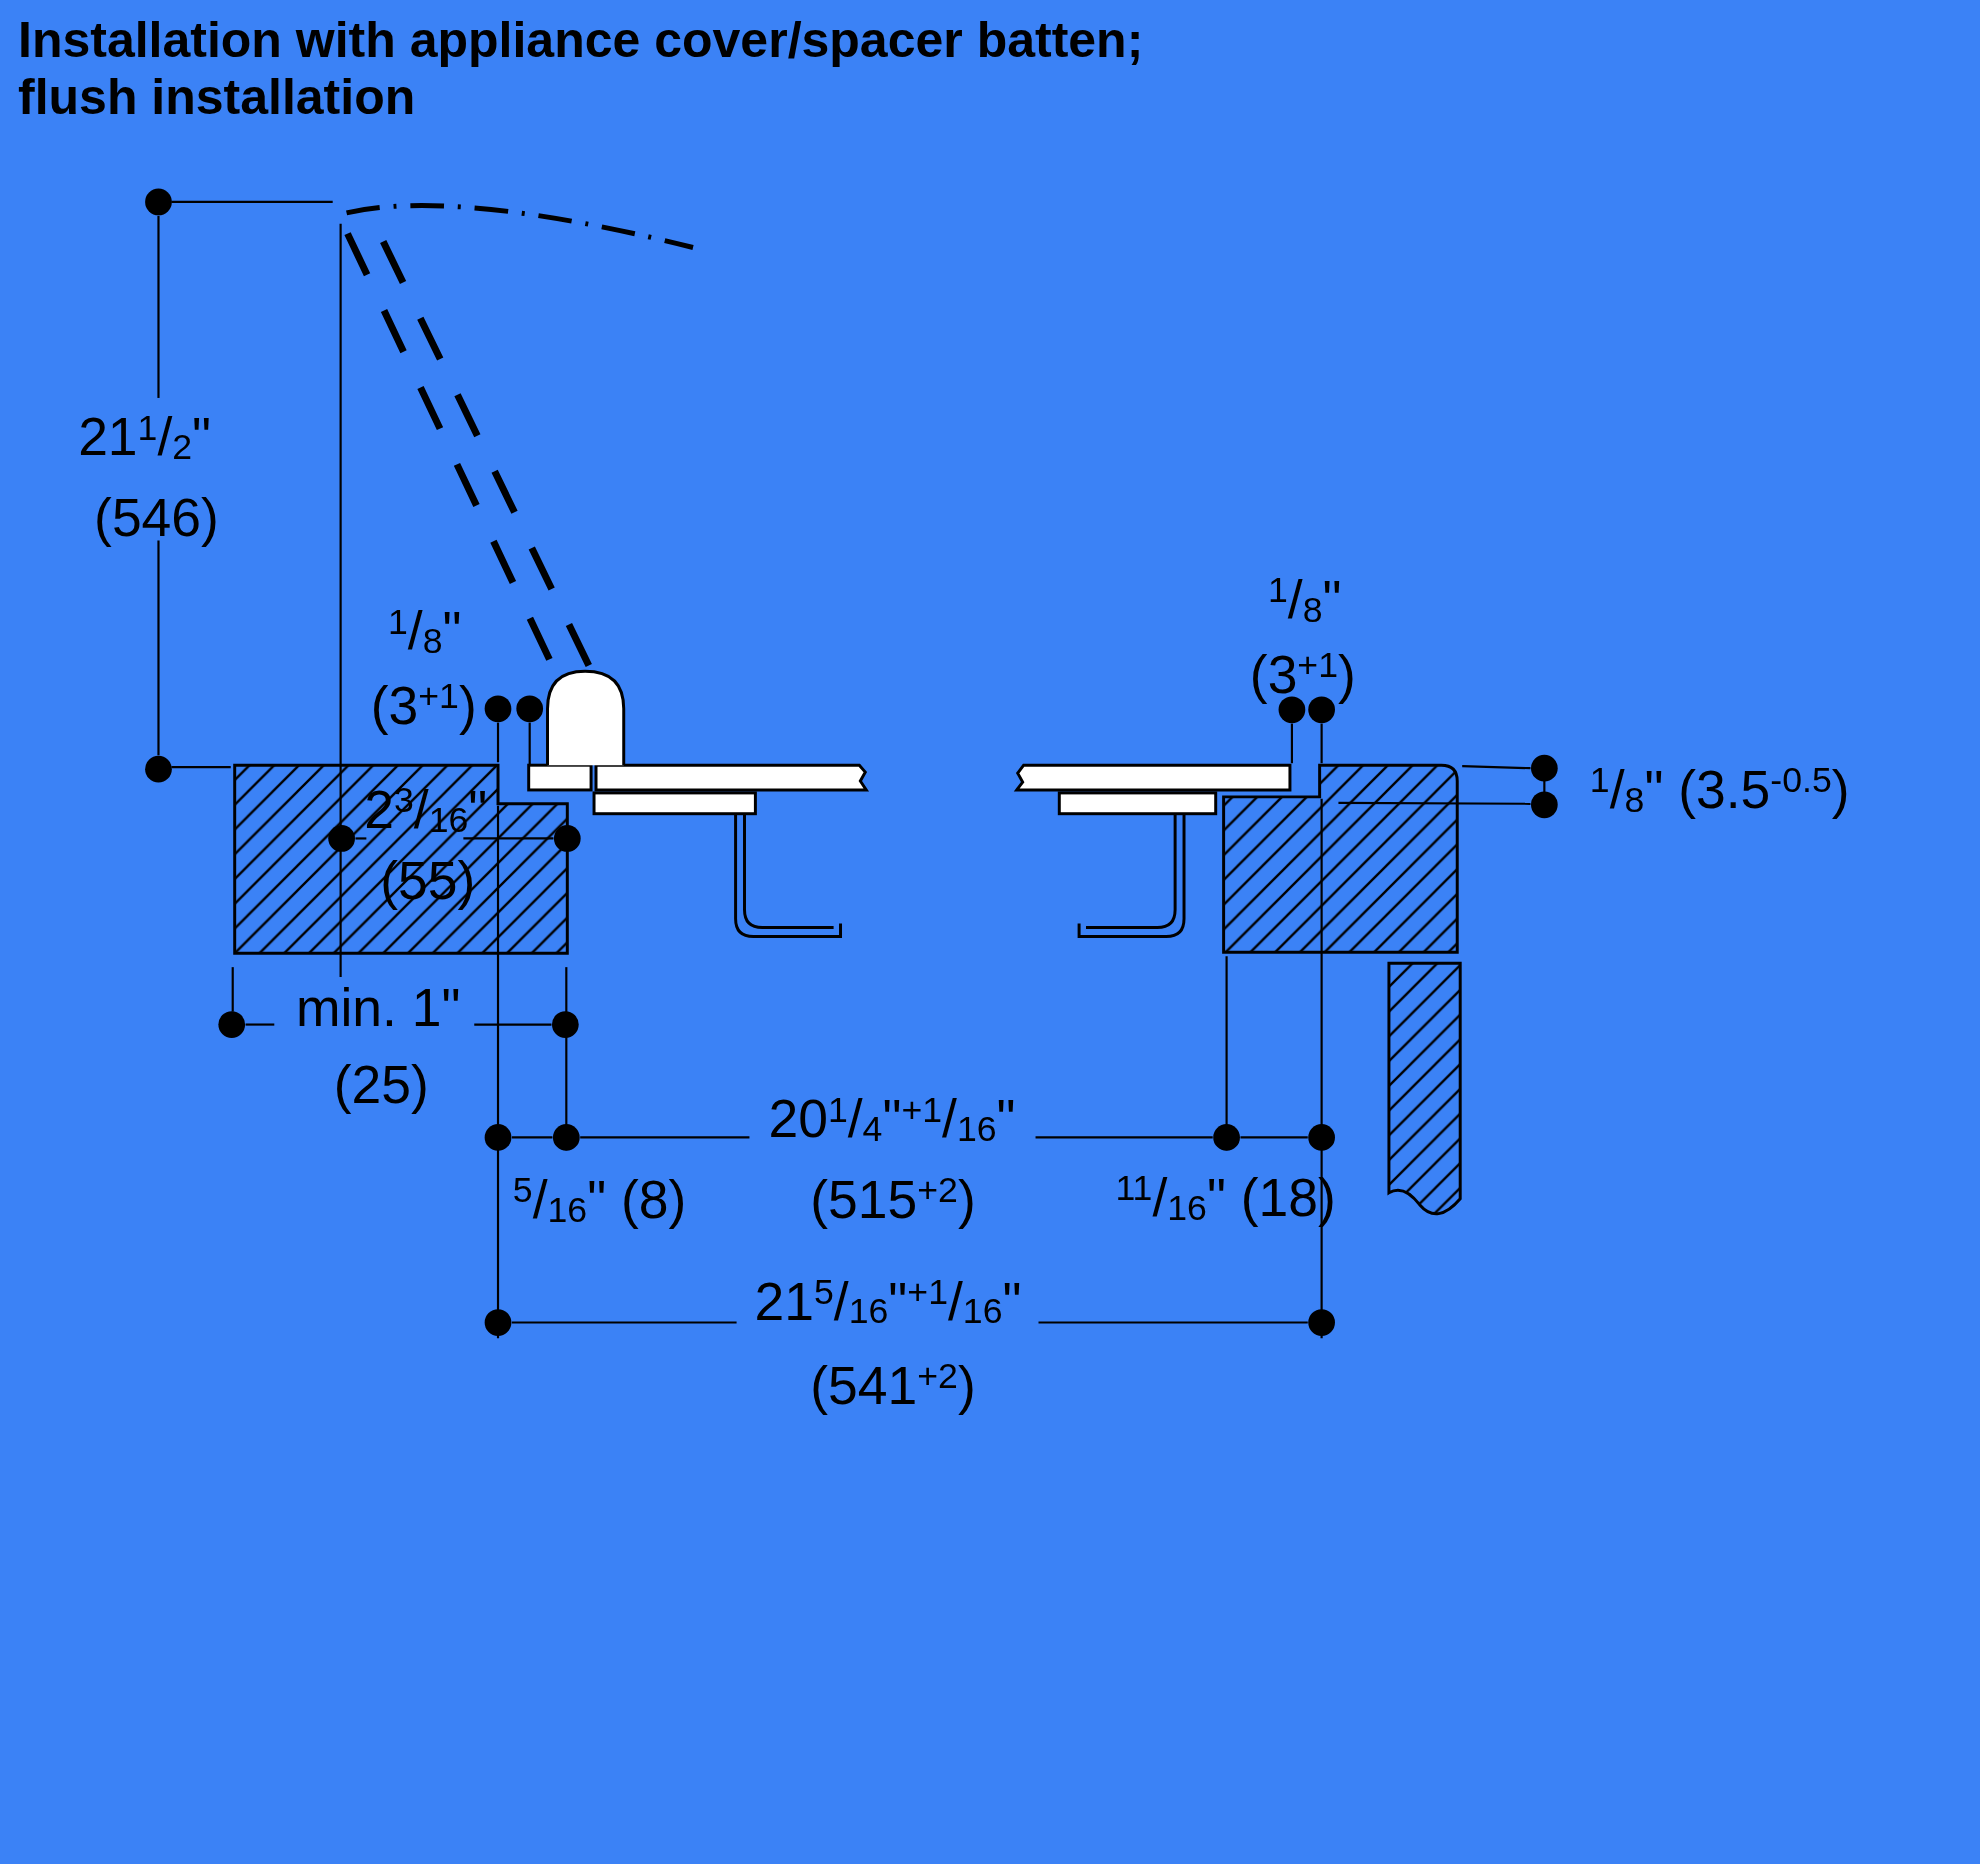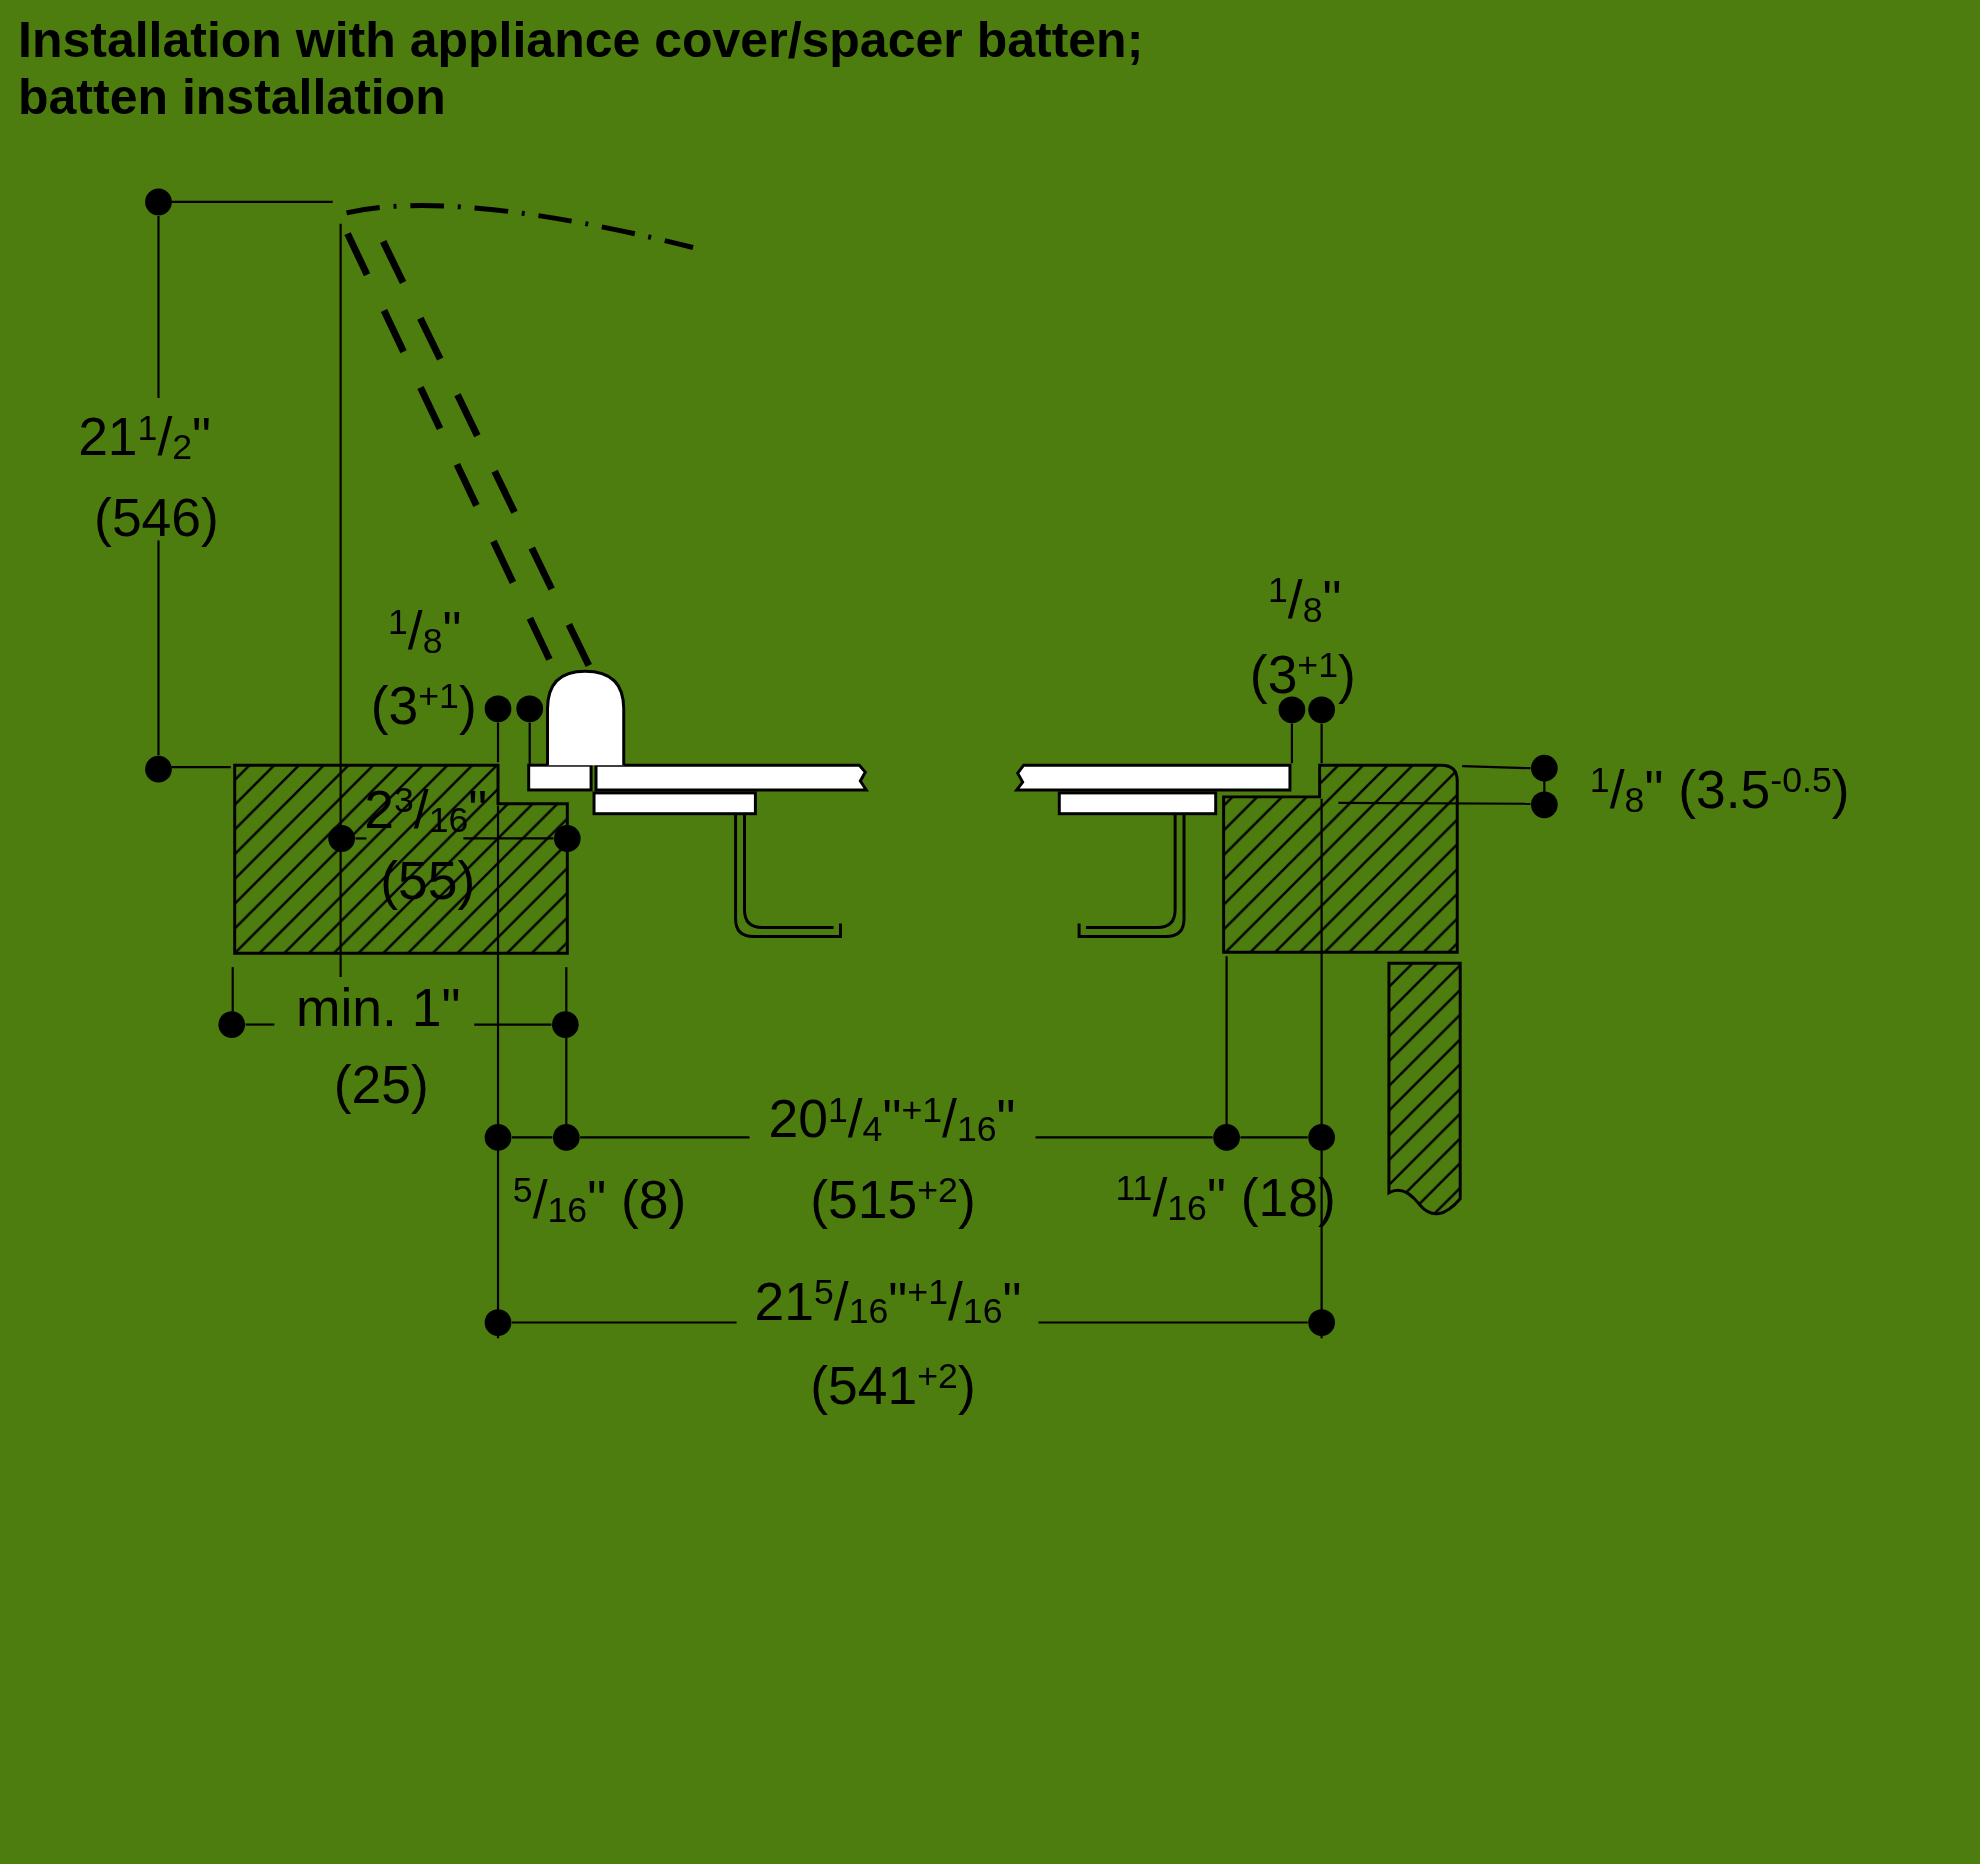--- a/index.html
+++ b/index.html
@@ -1,34 +1,34 @@
 <!DOCTYPE html>
 <html><head>
 <meta charset="utf-8">
 <style>
   html,body{margin:0;padding:0;background:#fff;}
-  .stage{position:relative;width:1980px;height:1864px;background:#4d7c0f;overflow:hidden;
+  .stage{position:relative;width:1980px;height:1864px;background:#3b82f6;overflow:hidden;
          font-family:"Liberation Sans",sans-serif;color:#000;}
   .title{position:absolute;left:18px;top:12px;width:1485px;
          font-size:50px;font-weight:bold;line-height:57px;letter-spacing:0px;}
   svg{position:absolute;left:0;top:0;}
   svg text{font-family:"Liberation Sans",sans-serif;font-size:54px;fill:#000;}
   svg tspan.sup, svg tspan.sub{font-size:36px;}
   .thin{stroke:#000;stroke-width:2.2;fill:none;}
   .outl{stroke:#000;stroke-width:3;fill:#fff;}
   .sheet{stroke:#000;stroke-width:3;fill:none;}
   .dot{fill:#000;stroke:none;}
 </style>
 </head>
 <body>
 
 <div class="stage">
   <div class="title">
     <div>Installation with appliance cover/spacer batten;</div>
-    <div>batten installation</div>
+    <div>flush installation</div>
   </div>
 
   <svg width="1980" height="1864" viewBox="0 0 2000 1883">
     <defs>
       <pattern id="hatch" patternUnits="userSpaceOnUse" width="25" height="25">
         <path d="M-6,6 L6,-6 M-1,26 L26,-1 M19,31 L31,19" stroke="#000" stroke-width="2.4"></path>
       </pattern>
     </defs>
 
     <g>

